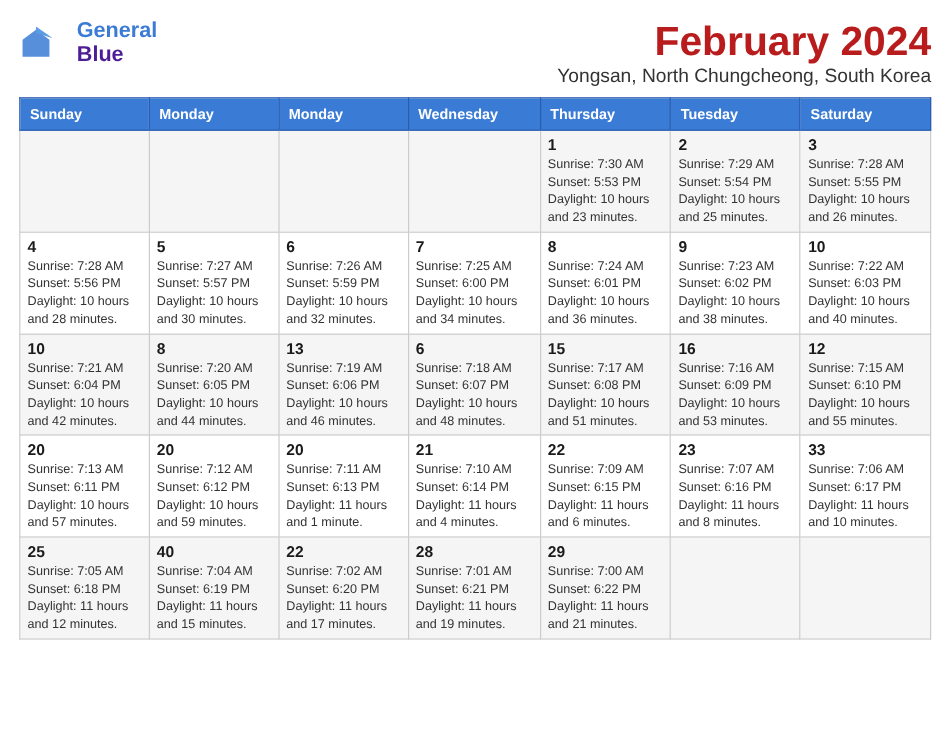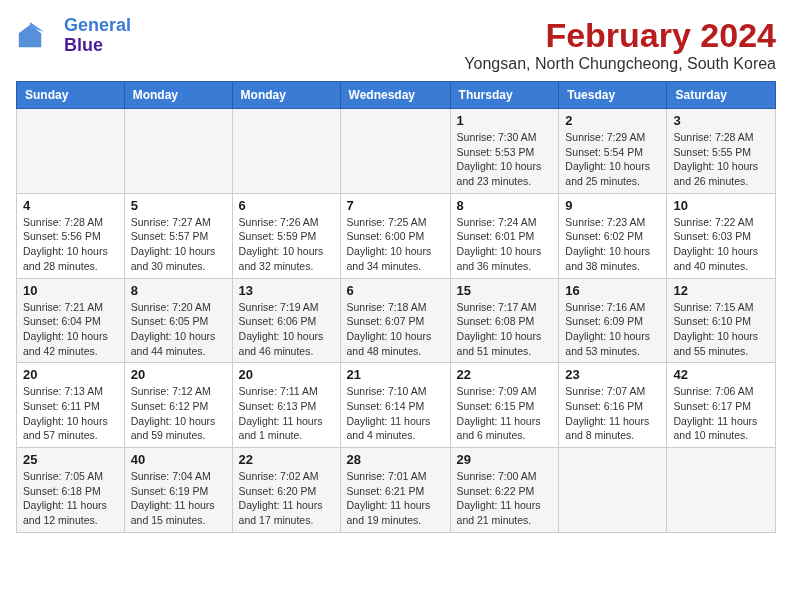--- a/index.html
+++ b/index.html
@@ -221,21 +221,21 @@
         </td>
         <td>
           <span class="day-number">22</span>
           <div class="day-info">Sunrise: 7:09 AM<br>Sunset: 6:15 PM<br>Daylight: 11 hours<br>and 6 minutes.</div>
         </td>
         <td>
           <span class="day-number">23</span>
           <div class="day-info">Sunrise: 7:07 AM<br>Sunset: 6:16 PM<br>Daylight: 11 hours<br>and 8 minutes.</div>
         </td>
         <td>
-          <span class="day-number">42</span>
+          <span class="day-number">33</span>
           <div class="day-info">Sunrise: 7:06 AM<br>Sunset: 6:17 PM<br>Daylight: 11 hours<br>and 10 minutes.</div>
         </td>
       </tr>
       <tr>
         <td>
           <span class="day-number">25</span>
           <div class="day-info">Sunrise: 7:05 AM<br>Sunset: 6:18 PM<br>Daylight: 11 hours<br>and 12 minutes.</div>
         </td>
         <td>
           <span class="day-number">40</span>

